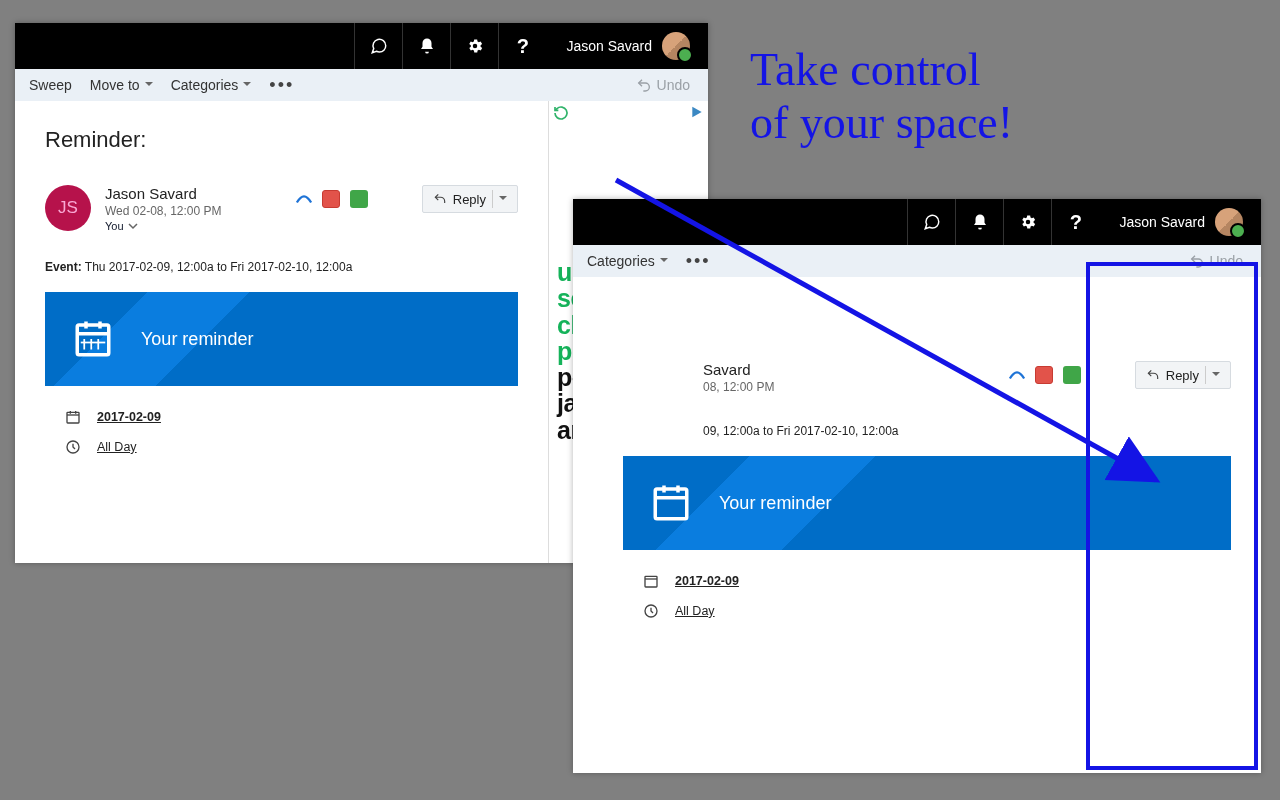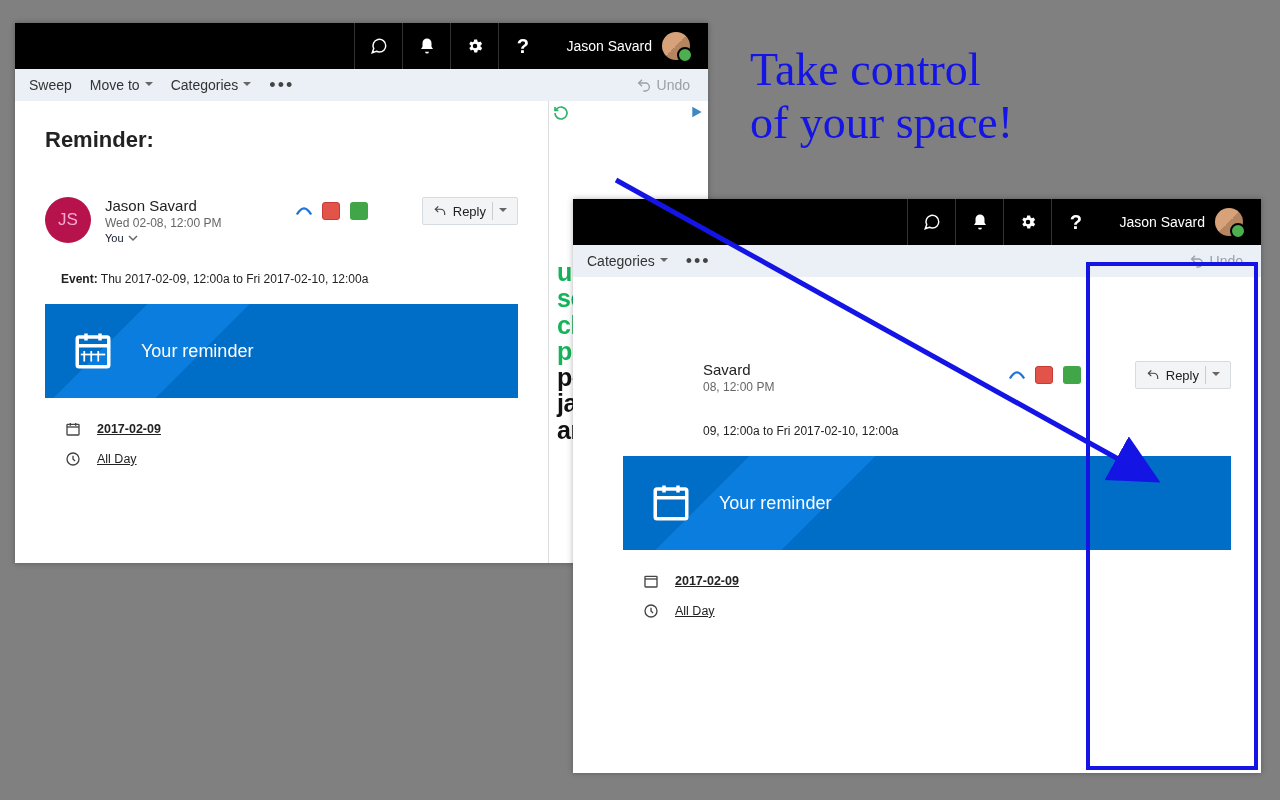--- a/index.html
+++ b/index.html
@@ -80,38 +80,38 @@
     display:flex;
     overflow:hidden;
   }
   .reading {
     flex:1;
     padding:26px 30px;
     overflow:auto;
   }
   .subject {
     font-size:22px;
-    font-weight:700;
-    margin-bottom:44px;
+    font-weight:400;
+    margin-bottom:32px;
   }
   .msg-header { display:flex; align-items:flex-start; gap:14px; position:relative; }
   .sender-avatar{width:46px;height:46px;border-radius:50%;background:#b6124b;color:#f9a8d4;display:flex;align-items:center;justify-content:center;font-size:17px;font-weight:500;}
   .sender-info{font-size:15px;}
   .sender-name{font-weight:400;color:#222;}
   .sender-date{font-size:12px;color:#666;margin:2px 0;}
   .sender-you{font-size:11px;color:#0f172a;display:flex;align-items:center;gap:4px;}
   .msg-actions{position:absolute;right:0;top:0;display:flex;align-items:center;gap:10px;}
   .pill-btn{border:1px solid #d6dbe0;background:#f2f4f6;border-radius:2px;height:28px;display:flex;align-items:center;padding:0 10px;font-size:13px;cursor:pointer;gap:6px;margin-left:44px;}
   .pill-btn .sep{width:1px;height:18px;background:#ccc;}
   .mini-icon{width:16px;height:16px;display:inline-flex;align-items:center;justify-content:center;}
   .ext-icon{width:18px;height:18px;border-radius:3px;display:inline-block;}
   .ext-red{background:#e2534a;border:1px solid #c73b32;}
   .ext-green{background:#40a648;}
 
-  .event-line{font-size:12px;margin:28px 16px 18px;}
+  .event-line{font-size:12px;margin:28px 0 18px;}
   .event-line b{font-weight:600;}
 
   .reminder-card{background:#e9e9e9;padding:0;}
   .reminder-banner{
     height:94px;background:linear-gradient(135deg,#006dc7 0 18%,#0a7ddf 18% 36%,#006dc7 36% 100%);
     display:flex;align-items:center;color:#fff;
   }
   .reminder-icon-box{width:96px;height:94px;display:flex;align-items:center;justify-content:center;}
   .reminder-title{font-size:18px;font-weight:400;}
   .reminder-body{background:#fff;padding:16px 20px;font-size:12.5px;}

